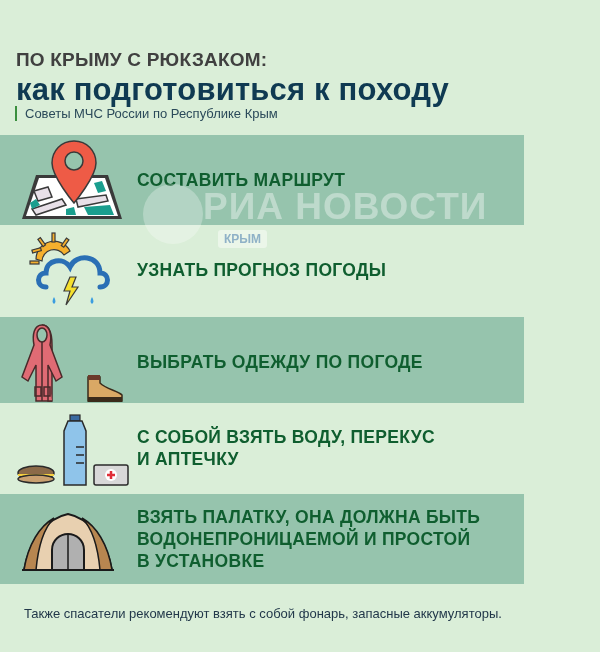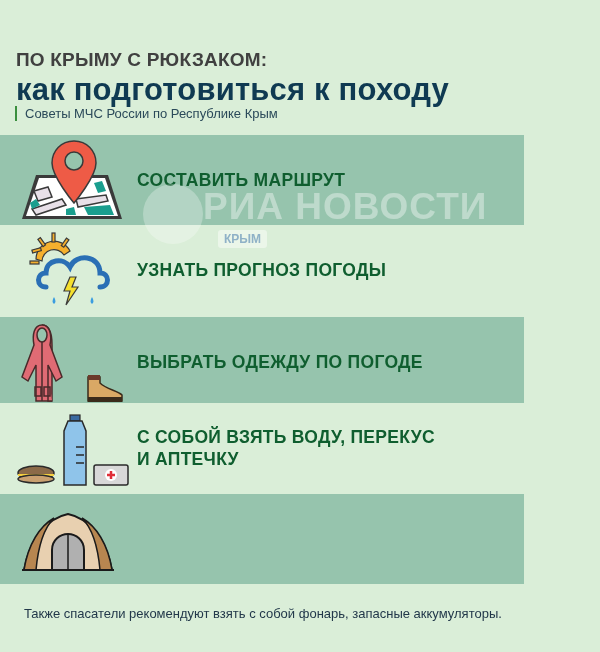--- a/index.html
+++ b/index.html
@@ -166,20 +166,25 @@
   <div class="icon">
     <svg viewBox="0 0 118 82">
       <path d="M10,72 C16,40 34,20 54,16 C74,20 92,40 98,72 Z" fill="#e8d0b0" stroke="#1a1a1a" stroke-width="2"></path>
       <path d="M10,72 C14,46 26,28 40,20 C30,30 24,50 22,72 Z" fill="#b78650" stroke="#1a1a1a" stroke-width="1.5"></path>
       <path d="M98,72 C94,46 82,28 68,20 C78,30 84,50 86,72 Z" fill="#b78650" stroke="#1a1a1a" stroke-width="1.5"></path>
       <path d="M38,72 L38,52 C38,42 46,36 54,36 C62,36 70,42 70,52 L70,72 Z" fill="#b0b0b0" stroke="#1a1a1a" stroke-width="2"></path>
       <line x1="54" y1="36" x2="54" y2="72" stroke="#1a1a1a" stroke-width="1.5"></line>
       <line x1="8" y1="72" x2="100" y2="72" stroke="#1a1a1a" stroke-width="2"></line>
     </svg>
   </div>
+  <div class="label">
+    <span>ВЗЯТЬ ПАЛАТКУ, ОНА ДОЛЖНА БЫТЬ</span>
+    <span>ВОДОНЕПРОНИЦАЕМОЙ И ПРОСТОЙ</span>
+    <span>В УСТАНОВКЕ</span>
+  </div>
 </div>
 
 <div class="watermark">
   <div class="wm-circle"></div>
   <div class="wm-text">РИА НОВОСТИ</div>
   <div class="wm-badge">КРЫМ</div>
 </div>
 
 <div class="footer">Также спасатели рекомендуют взять с собой фонарь, запасные аккумуляторы.</div>
 

